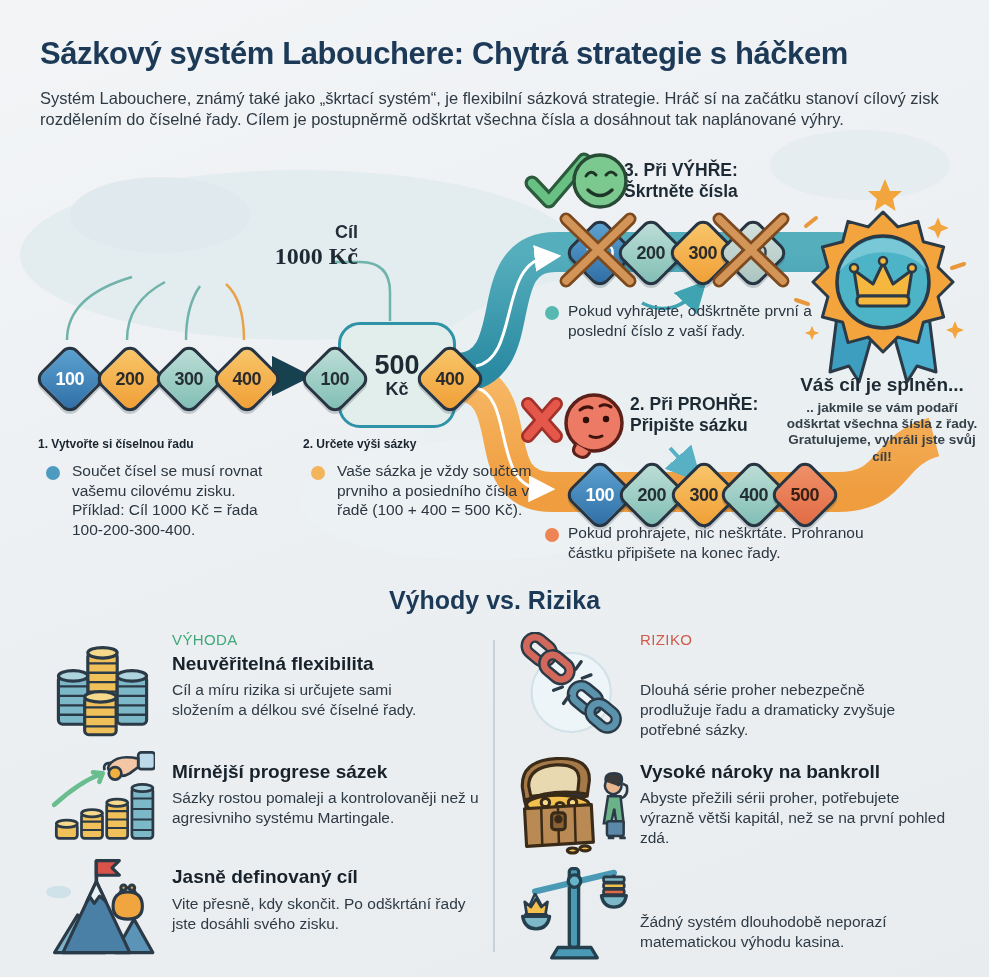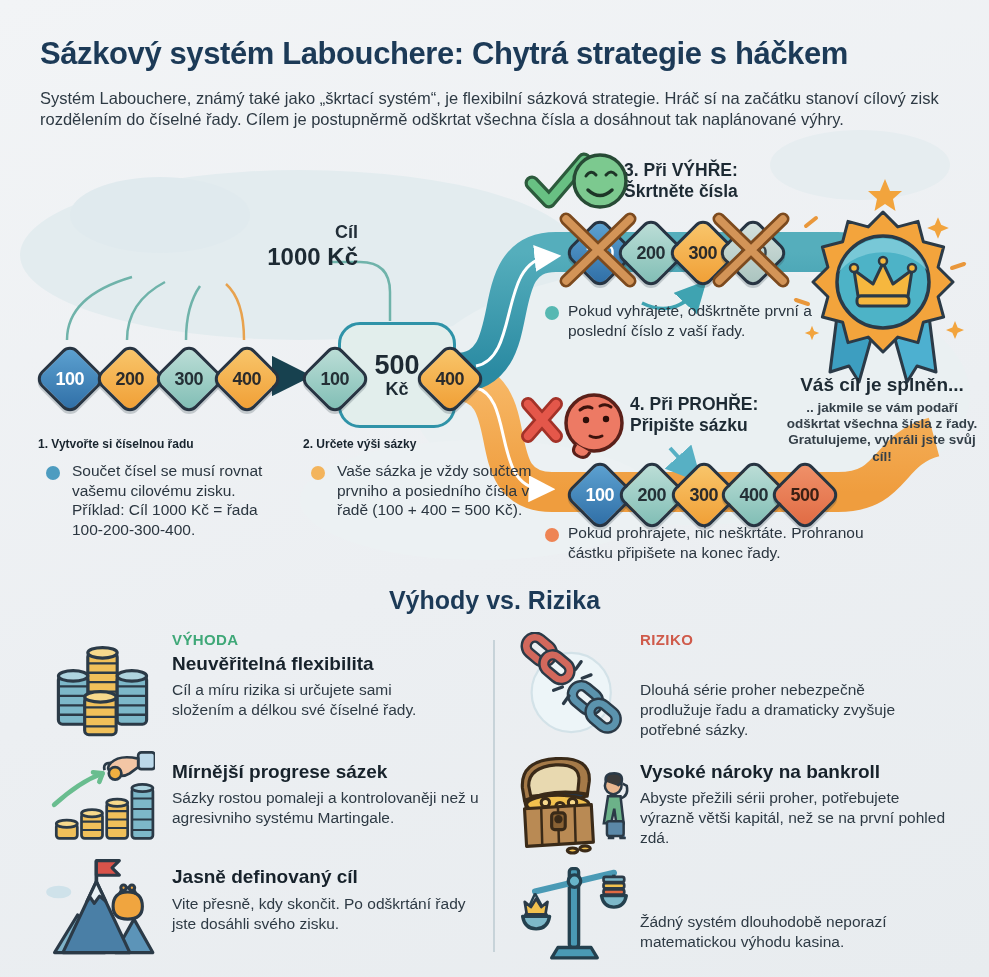--- a/index.html
+++ b/index.html
@@ -20,29 +20,29 @@
   .d-orange{background:linear-gradient(135deg,#f9c76d,#f09e34);color:#2b2b2b;}
   .d-teal{background:linear-gradient(135deg,#bedfd8,#7fbdb4);color:#243036;}
   .d-pale{background:linear-gradient(135deg,#d6e2df,#a9c3be);color:#37444a;}
   .d-red{background:linear-gradient(135deg,#f0926a,#e06a43);color:#3a2014;}
   #bet-box{left:338px;top:322px;width:112px;height:100px;background:#e2eeec;border:3px solid #2f93a8;
      border-radius:22px;z-index:1;display:flex;flex-direction:column;align-items:center;justify-content:center;}
   #bet-box .v{font-size:27px;font-weight:800;color:#1d2a33;}
   #bet-box .c{font-size:18px;font-weight:700;color:#1d2a33;margin-top:-2px;}
   .goal-label{left:228px;top:222px;width:130px;text-align:right;z-index:3;}
   .goal-label .g1{font-size:18px;font-weight:700;color:#222e38;}
-  .goal-label .g2{font-size:24px;font-weight:800;color:#1d2a33;margin-top:0px;}
+  .goal-label .g2{font-size:24px;font-weight:800;color:#1d2a33;margin-top:0px;font-family:Liberation Serif, serif;}
   .step-title{font-size:12px;font-weight:800;color:#18242e;z-index:3;}
   .bullet{width:14px;height:14px;border-radius:50%;z-index:3;}
   .note{font-size:15.5px;line-height:1.27;color:#2b3640;z-index:3;}
   .branch-title{font-size:17.5px;font-weight:800;line-height:1.18;color:#1d2a33;z-index:3;}
   #goal-met-title{left:768px;top:374px;width:228px;text-align:center;font-size:19px;font-weight:800;color:#1d2a33;z-index:3;}
   #goal-met-text{left:778px;top:400px;width:208px;text-align:center;font-size:13.5px;line-height:1.2;font-weight:600;color:#343f48;z-index:3;}
   #vs-title{left:0;top:586px;width:989px;text-align:center;font-size:25px;font-weight:800;color:#1c3a57;z-index:3;}
-  .col-label{font-size:15px;font-weight:700;letter-spacing:.4px;z-index:3;}
+  .col-label{font-size:15px;font-weight:400;letter-spacing:.4px;z-index:3;}
   .item-title{font-size:19px;font-weight:800;color:#17222b;line-height:1.15;z-index:3;}
   .item-text{font-size:15.5px;line-height:1.3;color:#2e3a44;z-index:3;}
   #divider{left:493px;top:640px;width:2px;height:312px;background:#c7d3d9;z-index:1;}
   .iconbox{z-index:2;}
 </style>
 </head>
 <body>
 
 <div id="page">
 
@@ -168,21 +168,21 @@
       <span>300</span>
     </div>
   <div class="diamond d-pale" style="left:727px;top:227px">
       <span>400</span>
     </div>
 
   <div class="abs bullet" style="left:545px;top:306px;background:#57b8b2"></div>
   <div class="abs note" style="left:568px;top:301px;width:268px">Pokud vyhrajete, odškrtněte první a poslední číslo z vaší řady.</div>
 
   <div class="abs branch-title" style="left:630px;top:394px">
-    <div>4. Při PROHŘE:</div>
+    <div>2. Při PROHŘE:</div>
     <div>Připište sázku</div>
   </div>
   <div class="diamond d-blue" style="left:574px;top:469px">
       <span>100</span>
     </div>
   <div class="diamond d-teal" style="left:626px;top:469px">
       <span>200</span>
     </div>
   <div class="diamond d-orange" style="left:678px;top:469px">
       <span>300</span>

